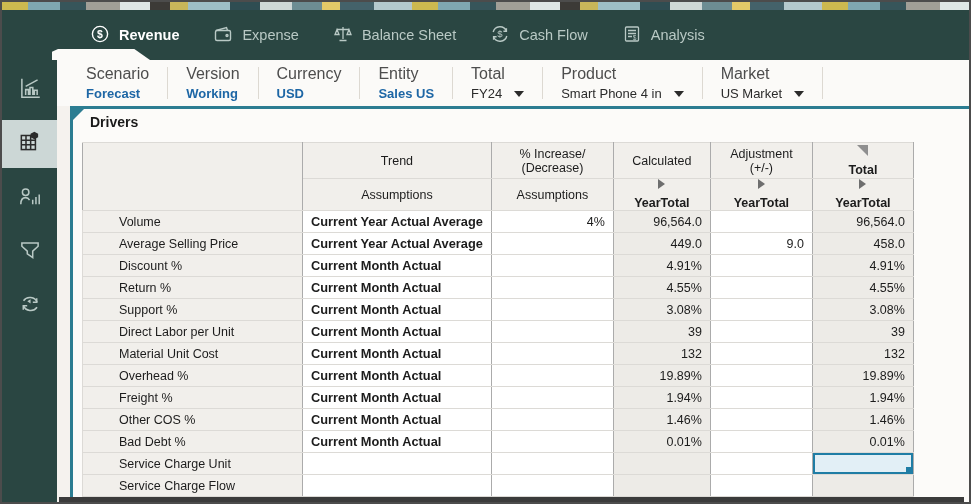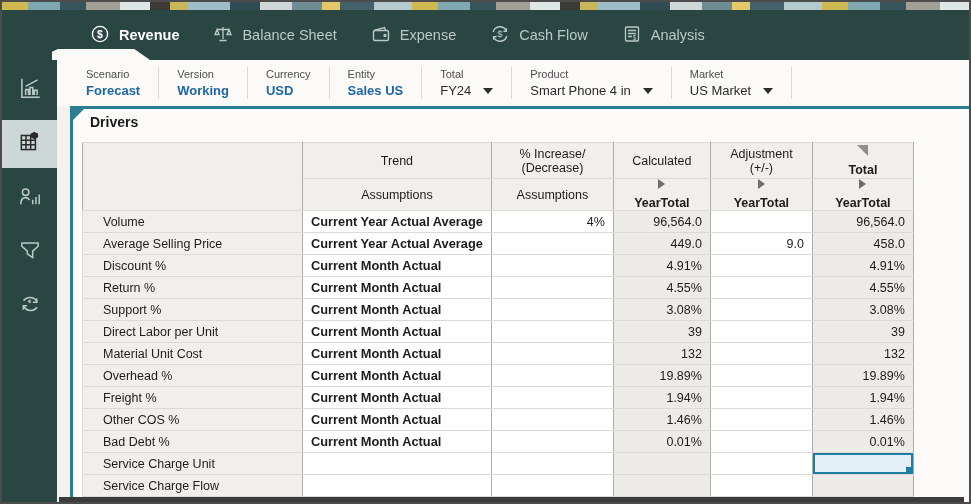--- a/index.html
+++ b/index.html
@@ -29,21 +29,21 @@
   
   .sidebar { position: absolute; top: 58px; left: 0; width: 55px; bottom: 0; background: #2a4642; }
   .side-item { width: 55px; height: 48px; display: flex; align-items: center; justify-content: center; margin-top: 6px; cursor: pointer; }
   .side-item svg { stroke: #b9c9c5; fill: none; stroke-width: 1.4; }
   .side-item.active { background: #ccd7d6; }
   .side-item.active svg { stroke: #2b2b2b; }
 
   
   .pov { position: absolute; top: 58px; left: 55px; right: 0; height: 46px; background: #fbfaf8; display: flex; align-items: center; padding-left: 25px; }
   .pov-item { display: flex; flex-direction: column; justify-content: center; gap: 3px; padding: 0 4px; }
-  .pov-label { font-size: 11px; color: #4d4d4d; }
+  .pov-label { font-size: 16px; color: #4d4d4d; }
   .pov-value-row { display: flex; align-items: center; gap: 12px; cursor: pointer; }
   .pov-value { font-size: 13px; color: #2b2b2b; white-space: nowrap; }
   .pov-value.link { color: #1d66a5; font-weight: 700; }
   .pov-caret { width: 0; height: 0; border-left: 5px solid transparent; border-right: 5px solid transparent; border-top: 6px solid #2b2b2b; }
   .pov-divider { width: 1px; height: 32px; background: #ddd9d2; margin: 0 14px; }
 
   
   .content { position: absolute; top: 104px; left: 55px; right: 0; bottom: 0; background: #f5f2ee; }
   .panel { position: absolute; top: 0; left: 13px; right: 0; bottom: 0; background: #fcfbf9;
     border-top: 3px solid #2c7d92; border-left: 3px solid #2c7d92; }
@@ -53,21 +53,21 @@
 
   
   table.grid { position: absolute; top: 33px; left: 9px; border-collapse: collapse; table-layout: fixed; background: #fff; }
   .grid th, .grid td { border-left: 1px solid #ababab; border-right: 1px solid #ababab;
     border-top: 1px solid #dcdad6; border-bottom: 1px solid #dcdad6;
     font-size: 12.5px; color: #1c1c1c; overflow: hidden; white-space: nowrap; }
   .grid th { background: #f1efeb; font-weight: 400; text-align: center; }
   .grid .h1 th { height: 36px; }
   .grid .h2 th { height: 28px; margin-top: 6px; }
   .grid td { height: 22px; padding: 0 8px; }
-  .grid td.rowhdr { background: #f1efeb; padding-left: 20px; border-left-color: #dcdad6; }
+  .grid td.rowhdr { background: #f1efeb; padding-left: 36px; border-left-color: #dcdad6; }
   .grid td.trend { background: #ffffff; font-weight: 600; font-size: 12.8px; }
   .grid td.num { text-align: right; }
   .grid td.white { background: #ffffff; }
   .grid td.ro { background: #edebe7; }
   .hdr-flex { display: flex; align-items: center; justify-content: center; gap: 7px; flex-direction: column; }
   .bold { font-weight: 700; }
   .expand-arrow { width: 0; height: 0; border-left: 7px solid #6e6e6e; border-top: 5px solid transparent; border-bottom: 5px solid transparent; }
   .collapse-tri { width: 11px; height: 11px; }
   td.selected { background: #e2eff6 !important; box-shadow: inset 0 0 0 2px #1f7da5; position: relative; }
   .sel-handle { position: absolute; right: 1px; bottom: 1px; width: 6px; height: 6px; background: #1f7da5; }
@@ -87,36 +87,36 @@
         <span>
           <svg width="20" height="20" viewBox="0 0 20 20" fill="none" stroke-width="1.4">
             <circle cx="10" cy="10" r="7.6"></circle>
             <text x="10" y="13.6" font-size="10.5" text-anchor="middle" font-family="Liberation Sans, sans-serif">$</text>
           </svg>
         </span>
         <span>Revenue</span>
       </div>
       <div class="tab">
         <span>
-          <svg width="20" height="20" viewBox="0 0 20 20" fill="none" stroke-width="1.3">
-            <path d="M10 3 v12 M6.5 16.5 h7 M4 5.5 h12"></path>
-            <path d="M4 5.5 l-2 5 h4 z M16 5.5 l-2 5 h4 z"></path>
-          </svg>
-        </span>
-        <span>Balance Sheet</span>
-      </div>
-      <div class="tab">
-        <span>
           <svg width="20" height="20" viewBox="0 0 20 20" fill="none" stroke-width="1.4">
             <path d="M3 6.5 L13.5 3.5 L14.5 6.5"></path>
             <rect x="2.5" y="6.5" width="15" height="10" rx="1.5"></rect>
             <circle cx="14" cy="11.5" r="1"></circle>
           </svg>
         </span>
         <span>Expense</span>
+      </div>
+      <div class="tab">
+        <span>
+          <svg width="20" height="20" viewBox="0 0 20 20" fill="none" stroke-width="1.3">
+            <path d="M10 3 v12 M6.5 16.5 h7 M4 5.5 h12"></path>
+            <path d="M4 5.5 l-2 5 h4 z M16 5.5 l-2 5 h4 z"></path>
+          </svg>
+        </span>
+        <span>Balance Sheet</span>
       </div>
       <div class="tab">
         <span>
           <svg width="20" height="20" viewBox="0 0 20 20" fill="none" stroke-width="1.4">
             <path d="M3.2 8 a7 7 0 0 1 13.2-1"></path>
             <path d="M16.8 12 a7 7 0 0 1 -13.2 1"></path>
             <path d="M16.4 4.2 v3 h-3 M3.6 15.8 v-3 h3"></path>
             <text x="10" y="13.4" font-size="9.5" text-anchor="middle" font-family="Liberation Sans, sans-serif">$</text>
           </svg>
         </span>

